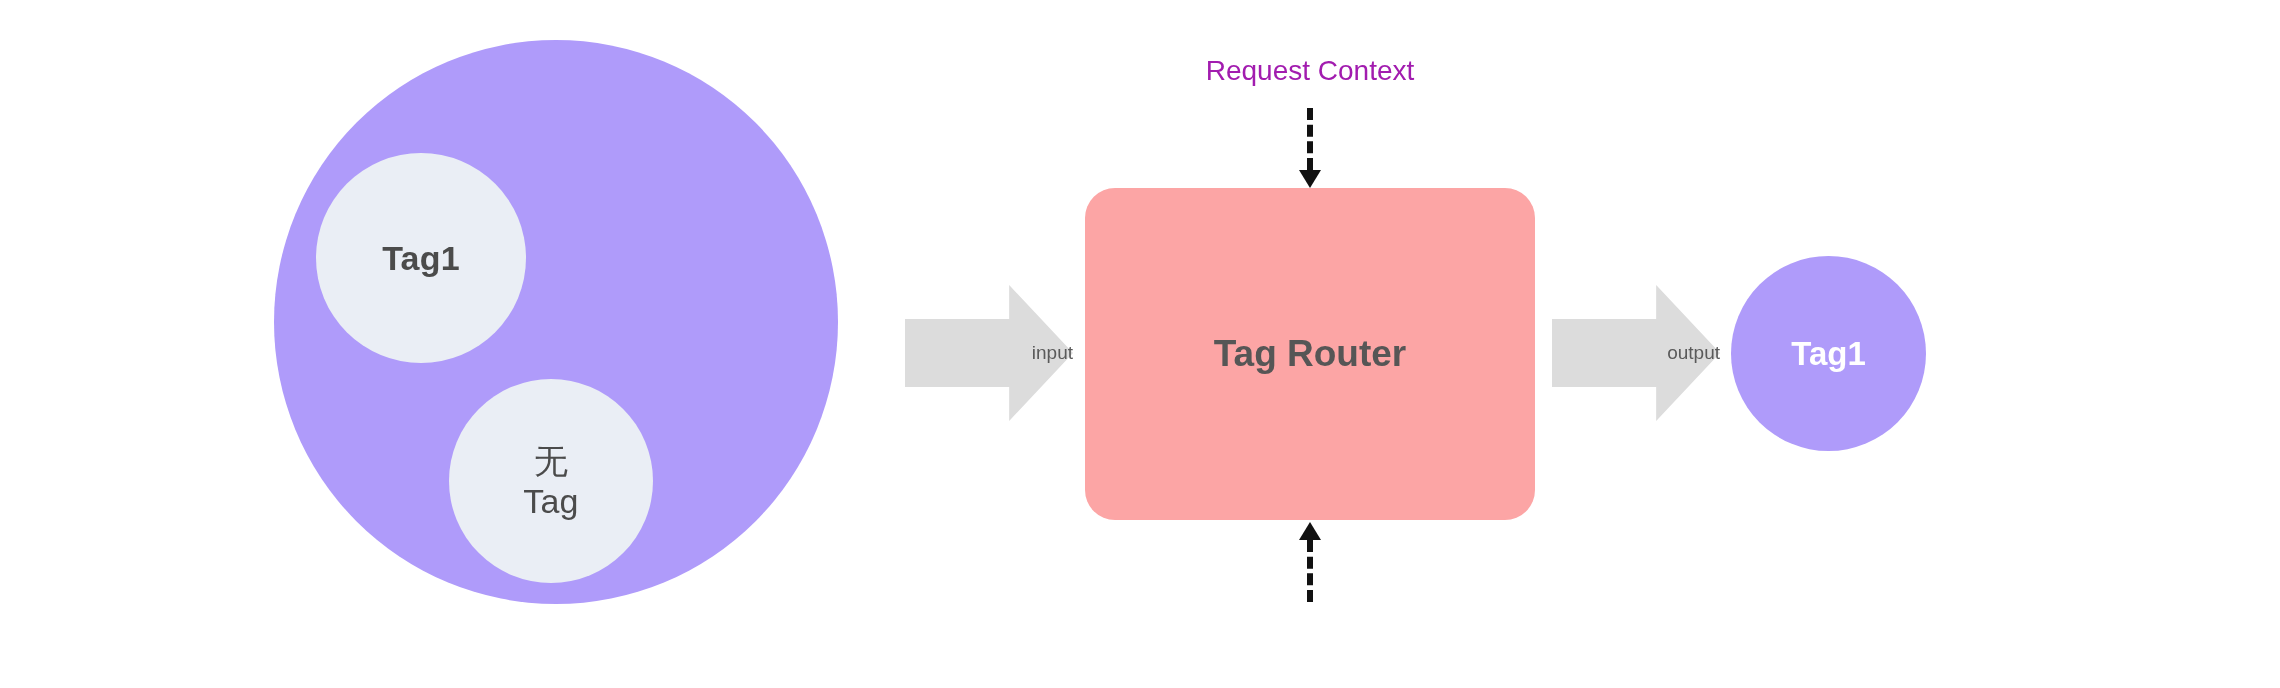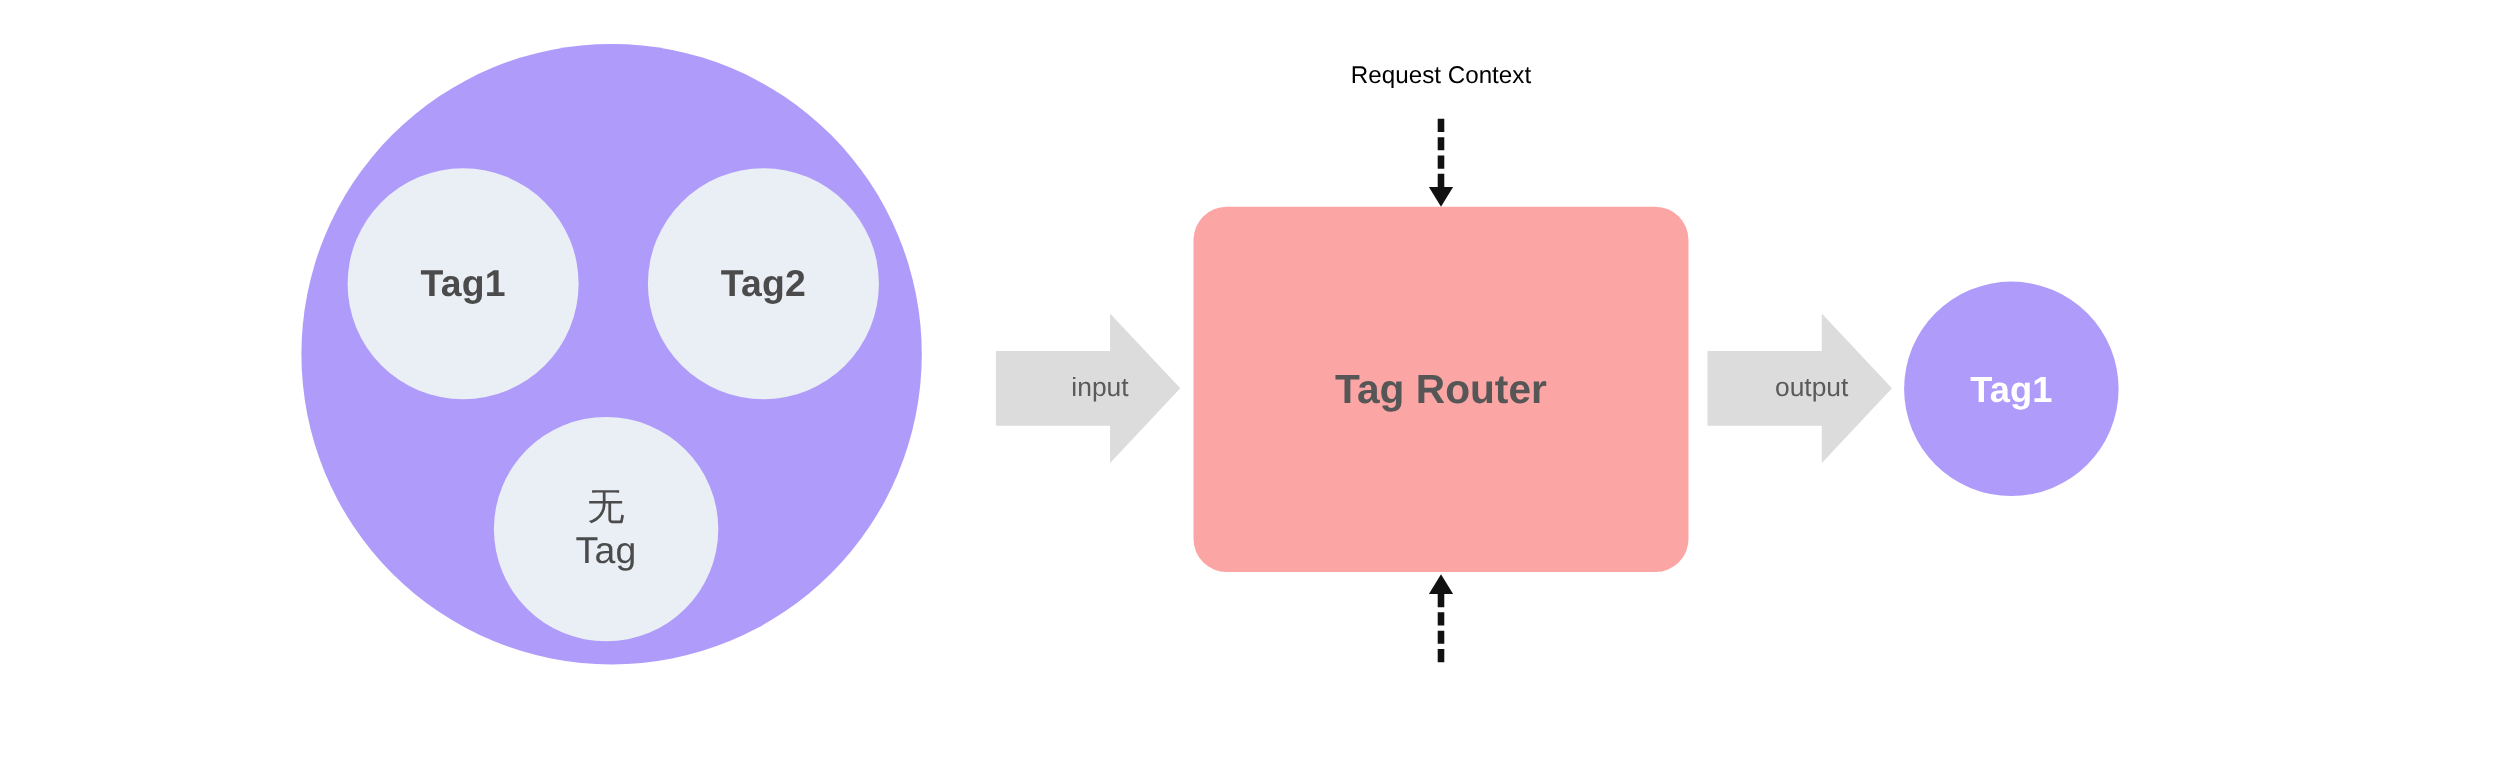--- a/index.html
+++ b/index.html
@@ -46,23 +46,23 @@
   .bubble-tag2 { left: 589px; top: 153px; width: 210px; height: 210px; }
   .bubble-notag { left: 449px; top: 379px; width: 204px; height: 204px; }
   .bubble-notag .l1 { font-weight: normal; display: block; }
   .bubble-notag .l2 { font-weight: normal; display: block; }
 
   
   .block-arrow {
     position: absolute;
     display: flex;
     align-items: center;
-    justify-content: center;
+    justify-content: flex-end;
     color: #5A5A5A;
-    font-size: 24px;
+    font-size: 19px;
     box-sizing: border-box;
     padding-left: 22px;
   }
   .block-arrow .shape {
     position: absolute;
     left: 0; top: 0;
     width: 100%; height: 100%;
     background: #DCDCDC;
     clip-path: polygon(0% 25%, 62% 25%, 62% 0%, 100% 50%, 62% 100%, 62% 75%, 0% 75%);
     z-index: 0;
@@ -110,22 +110,22 @@
     left: 1299px; top: 170px;
     border-top: 18px solid #111111;
   }
   .arrowhead-up {
     left: 1299px; top: 522px;
     border-bottom: 18px solid #111111;
   }
 
   .connector-label {
     position: absolute;
-    color: #000000;
-    font-size: 22px;
+    color: #a21caf;
+    font-size: 28px;
     white-space: nowrap;
     text-align: center;
   }
   .label-request { left: 1010px; top: 55px;  width: 600px; }
   .label-rule    { left: 1010px; top: 607px; width: 600px; }
 
   
   .out-circle {
     position: absolute;
     left: 1731px;
@@ -146,23 +146,20 @@
 <body>
 
 <div id="canvas">
 
   <div class="pool-circle"></div>
 
   <div class="tag-bubble bubble-tag1">
     <span>Tag1</span>
   </div>
 
-  <div class="tag-bubble bubble-tag2">
-    <span>Tag2</span>
-  </div>
 
   <div class="tag-bubble bubble-notag">
     <span>
       <span class="l1">无</span>
       <span class="l2">Tag</span>
     </span>
   </div>
 
   <div class="block-arrow arrow-input">
     <span class="shape"></span>

